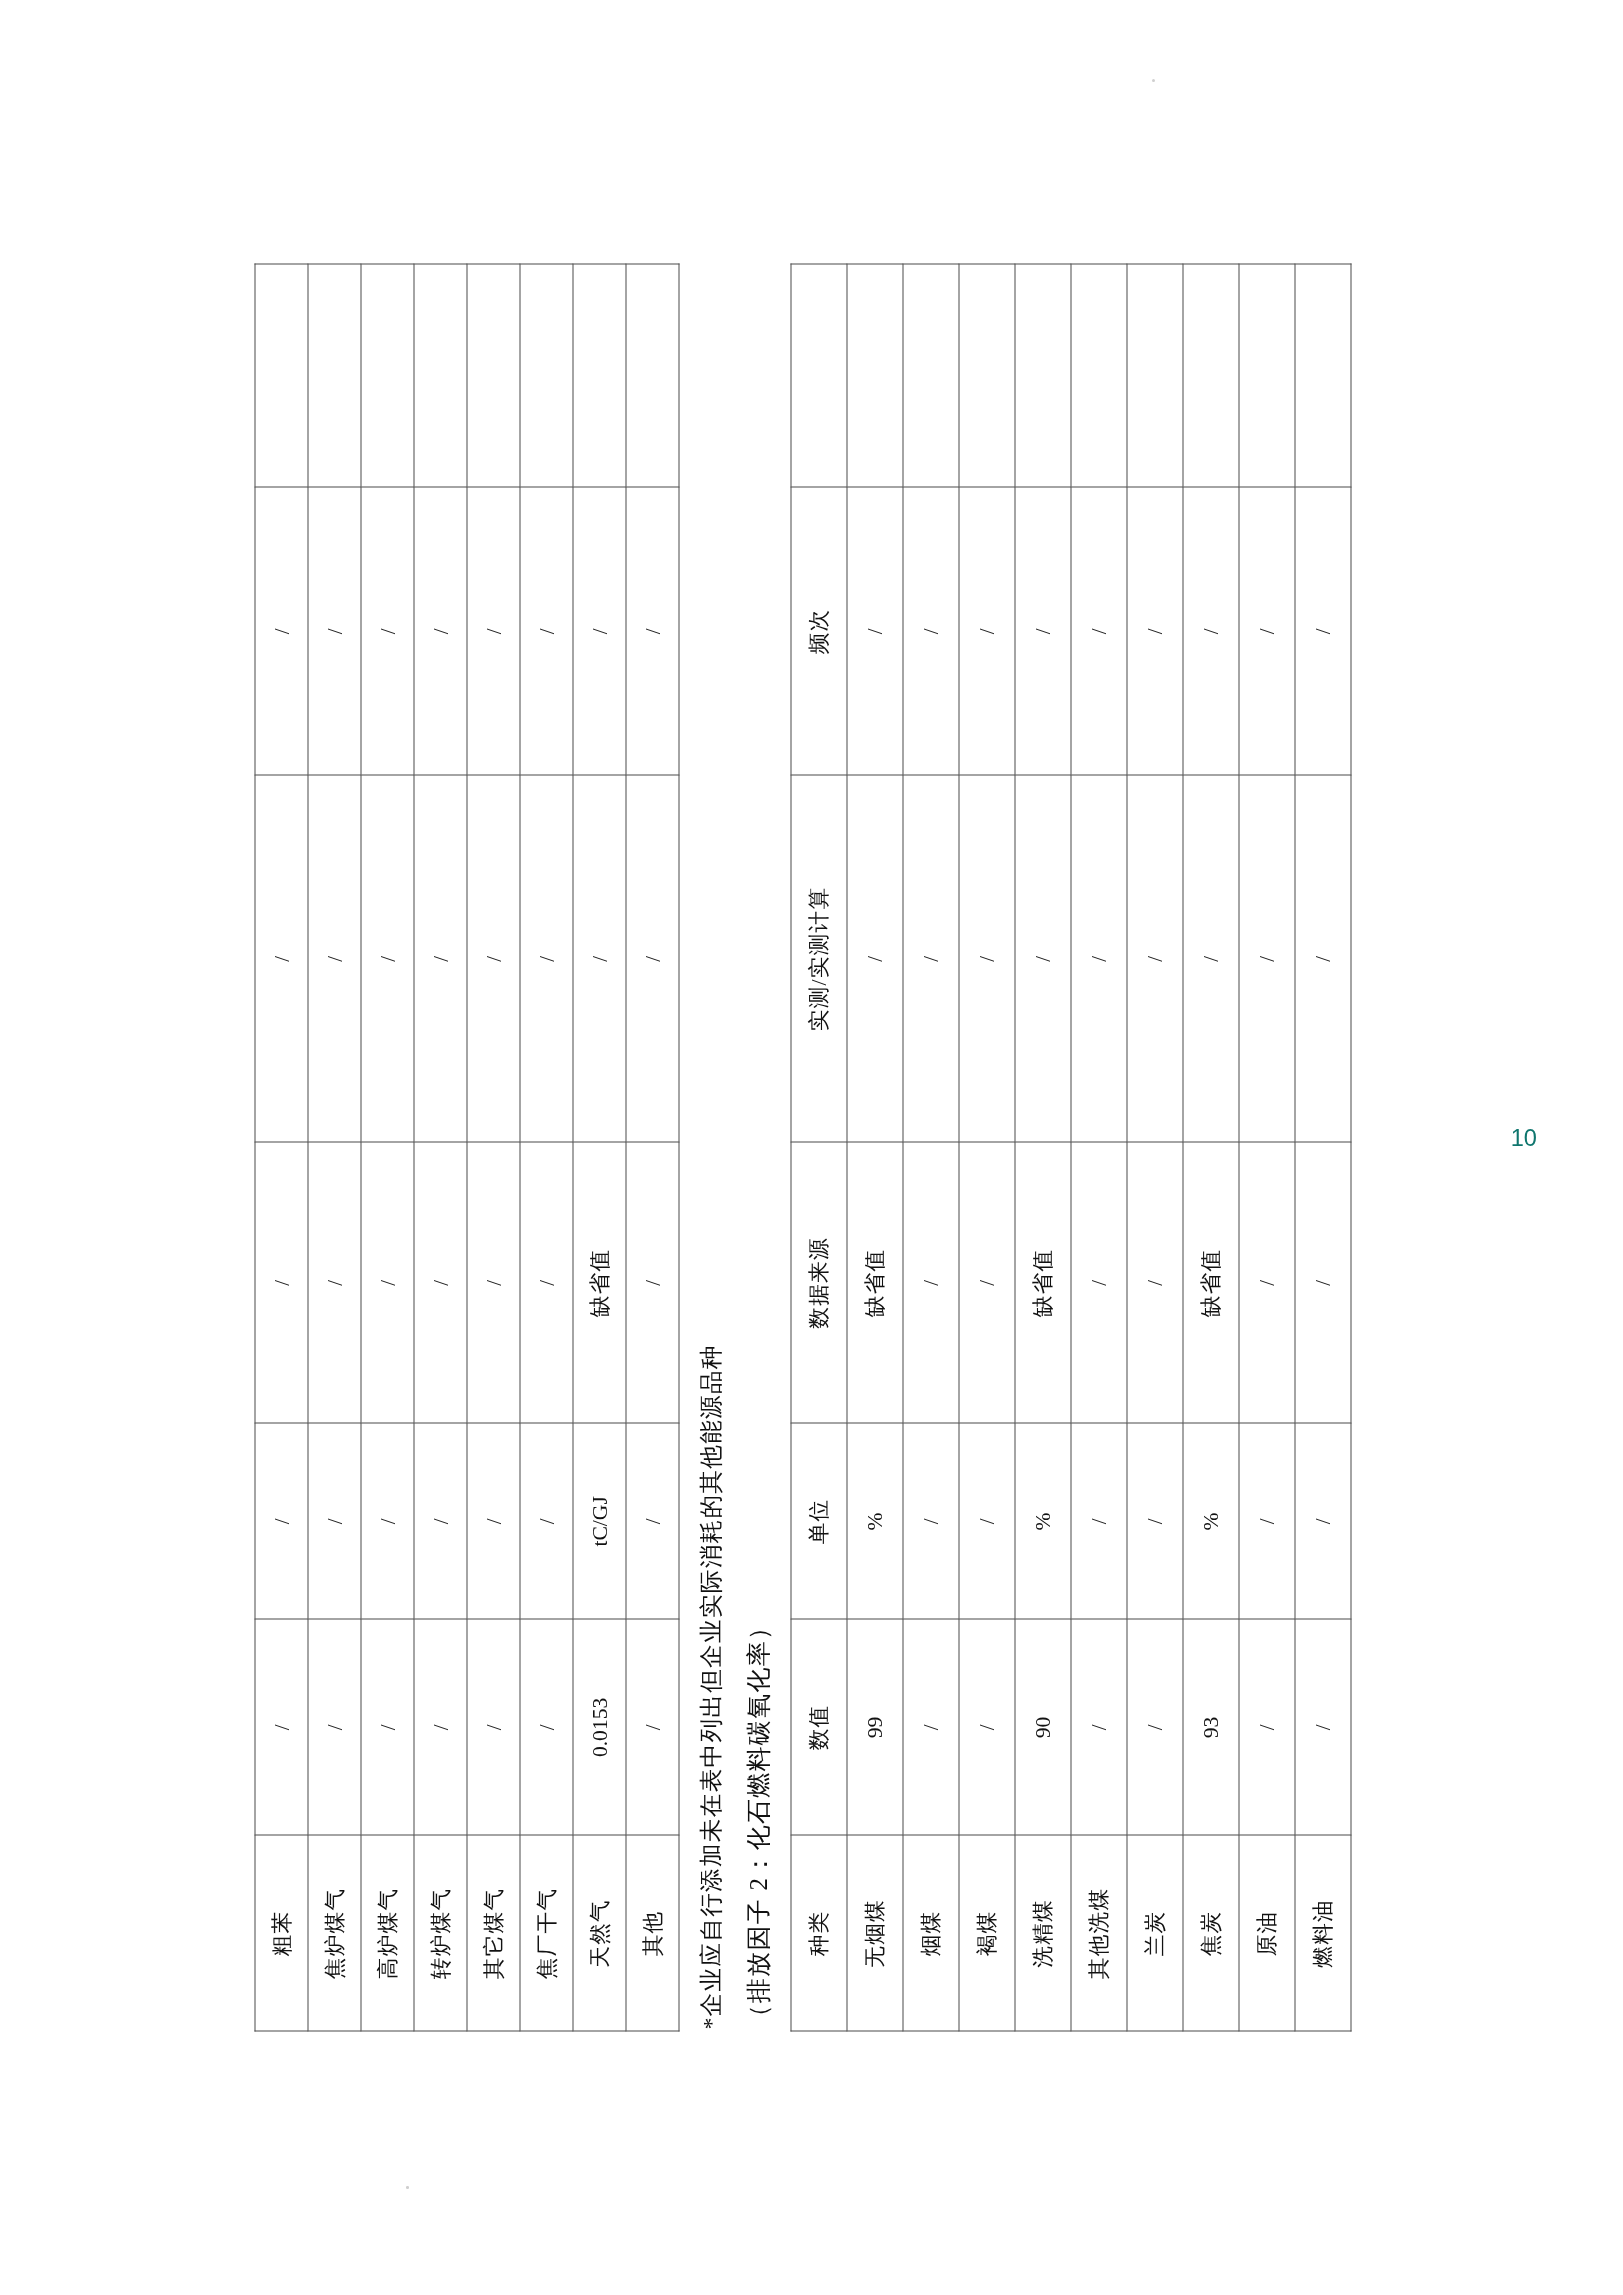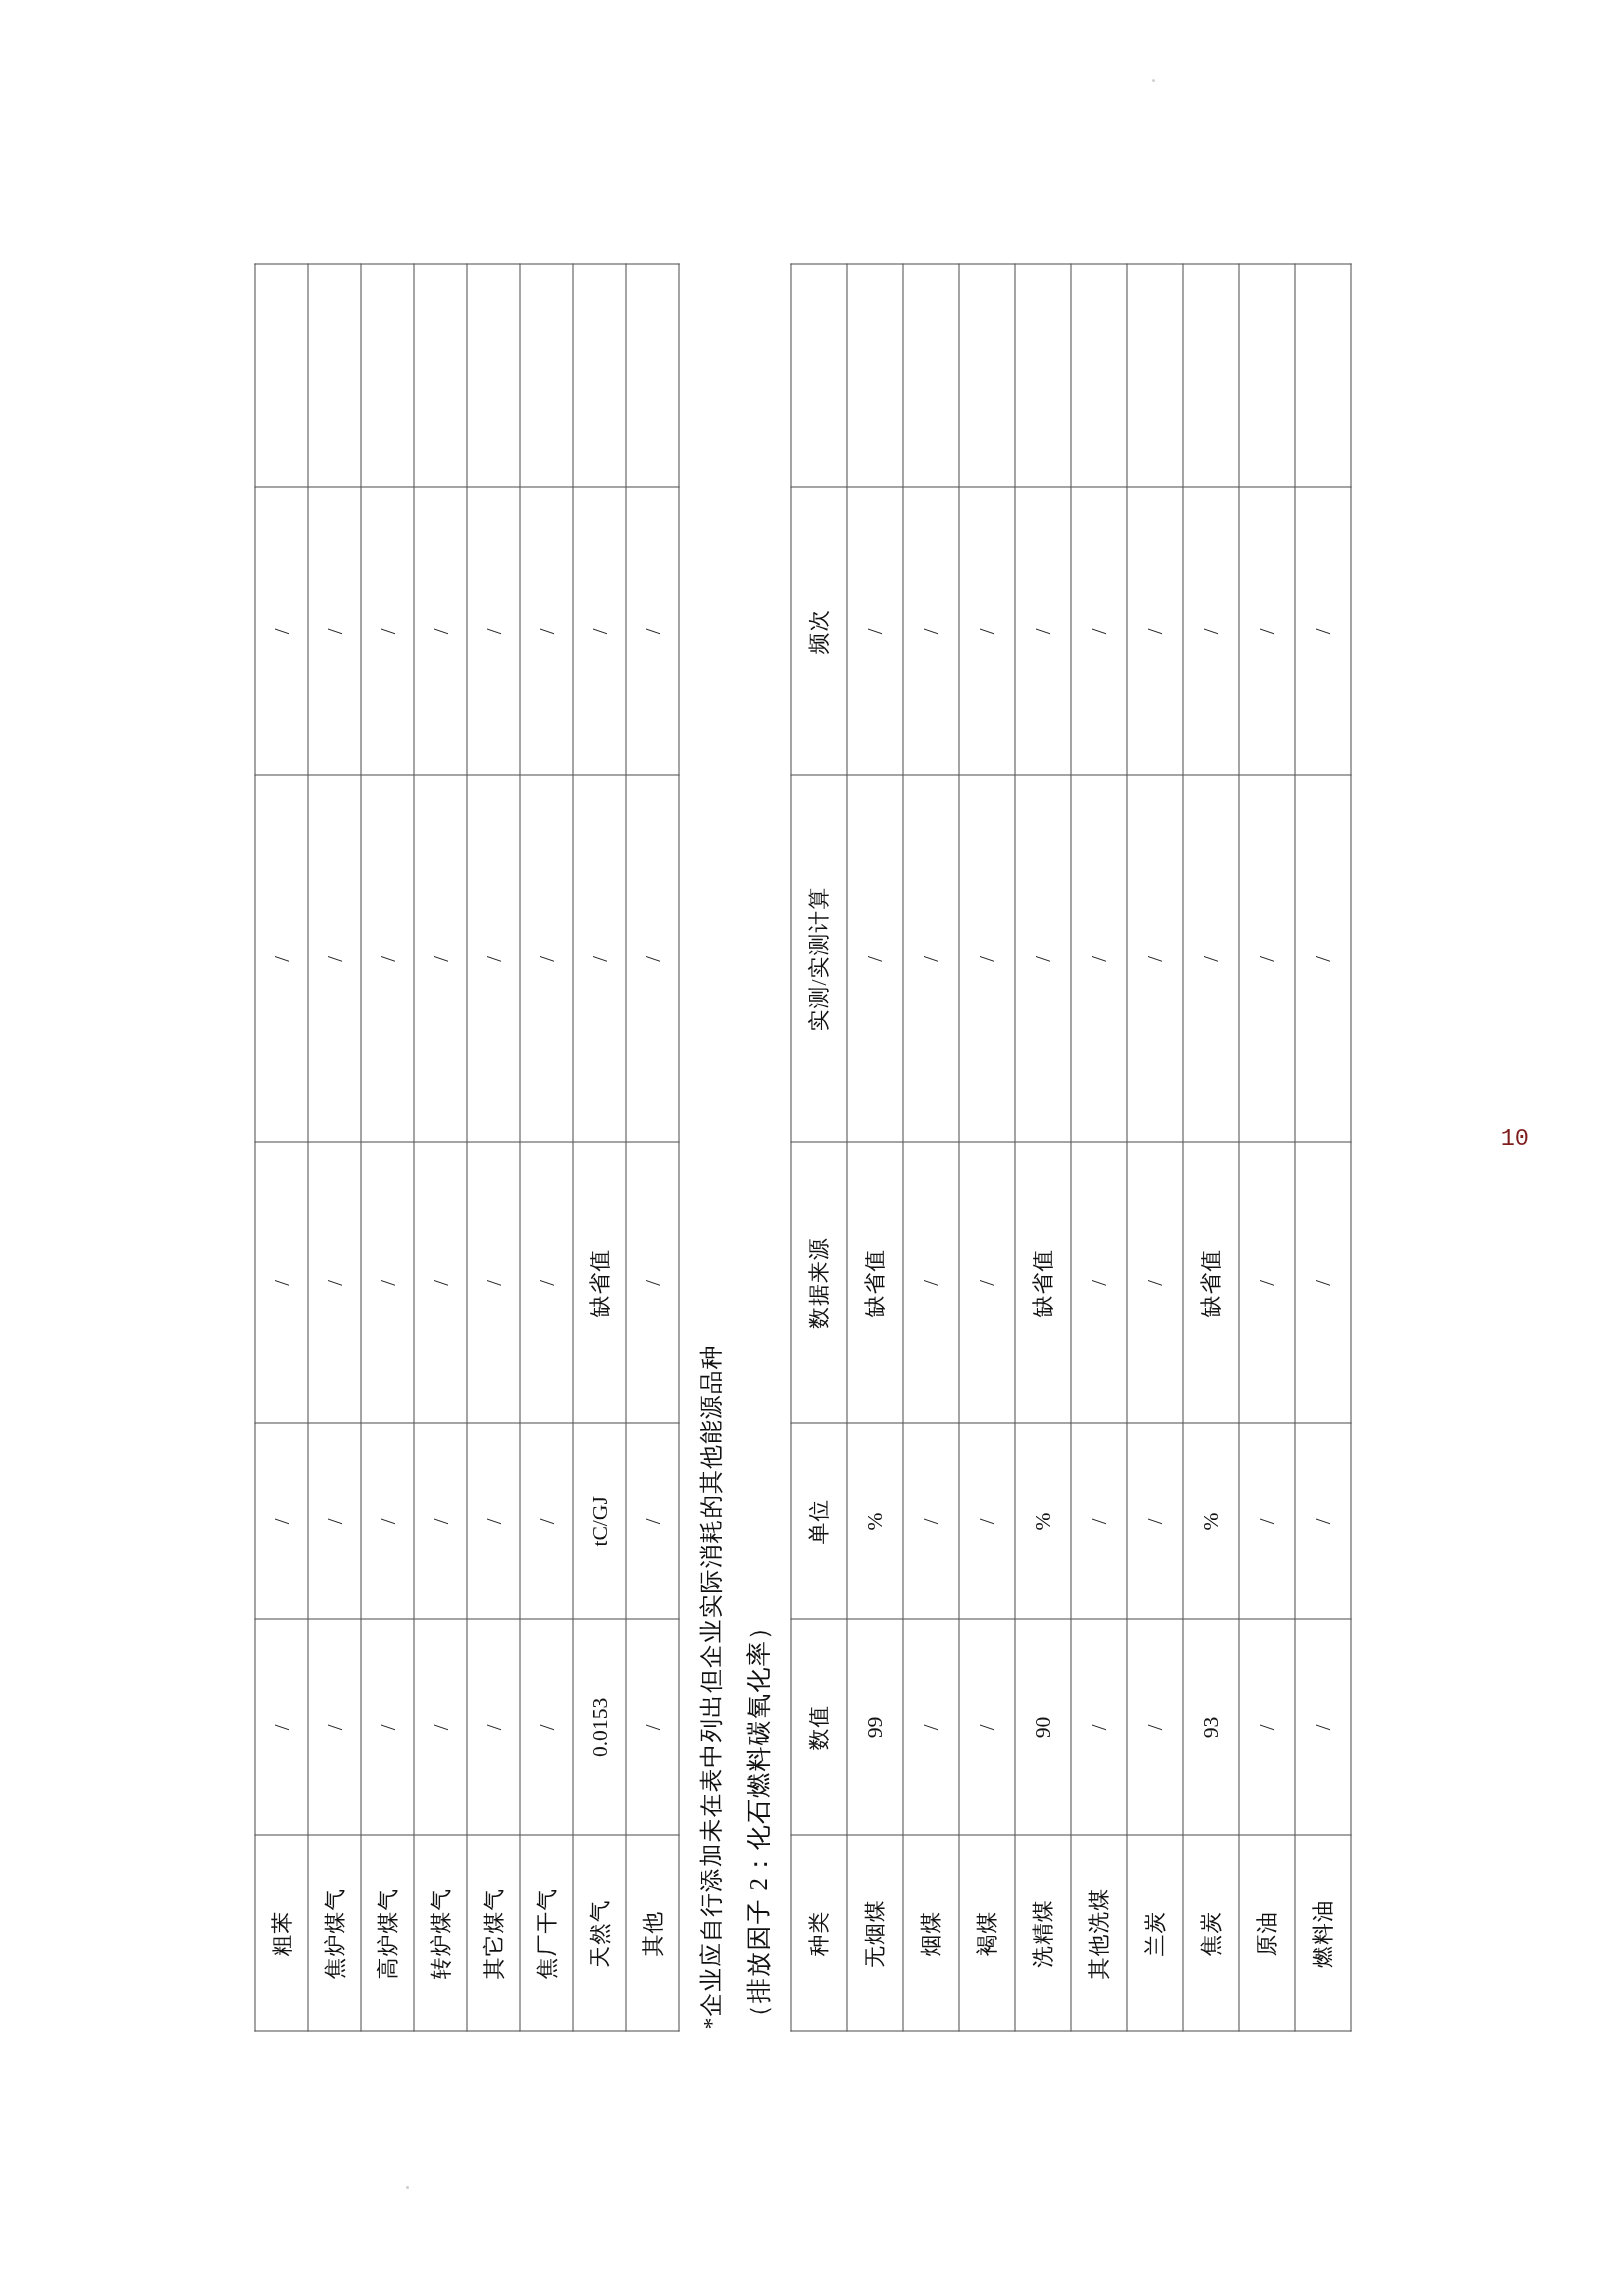--- a/index.html
+++ b/index.html
@@ -116,25 +116,25 @@
   .col-val    { width: 216px; }
   .col-unit   { width: 196px; }
   .col-src    { width: 281px; }
   .col-meas   { width: 367px; }
   .col-freq   { width: 288px; }
   .col-tail   { width: 223px; }
 
   
   .page-number {
     position: absolute;
-    right: 94px;
+    right: 86px;
     top: 1125px;
     font-size: 23.6px;
-    font-family: Liberation Mono, monospace;
-    color: #7f1d1d;
+    font-family: Liberation Sans, sans-serif;
+    color: #0f766e;
   }
 
   
   .speck {
     position: absolute;
     background: #cfcfcf;
     border-radius: 50%;
   }
 </style>
 </head>

